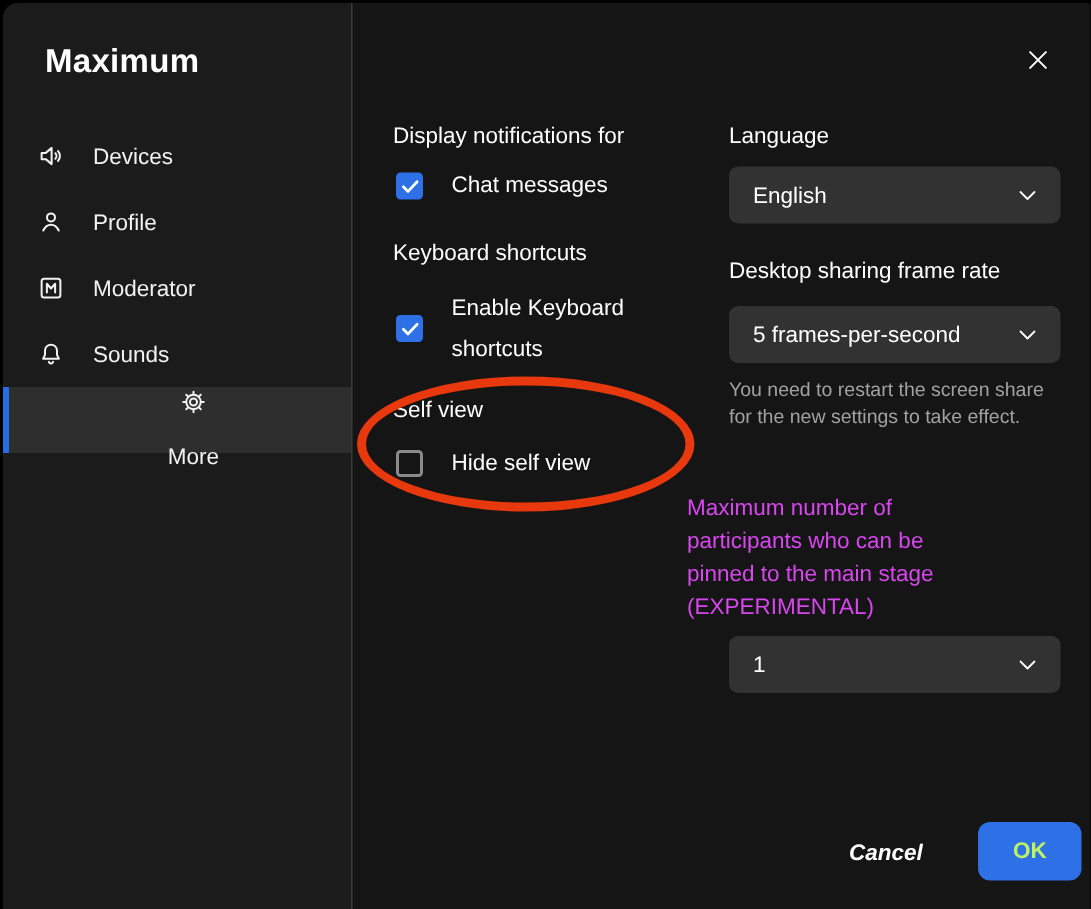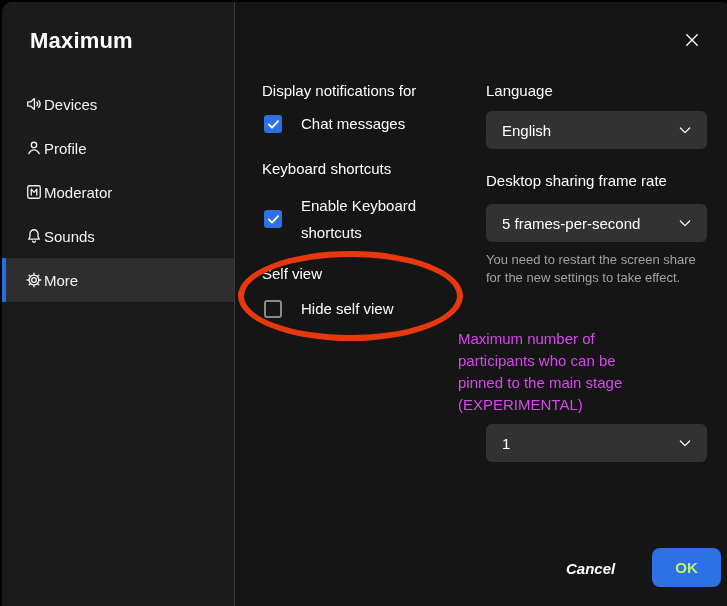--- a/index.html
+++ b/index.html
@@ -15,25 +15,25 @@
   .sidebar {
     position: absolute; left: 0; top: 0; bottom: 0; width: 233px;
     background: #1b1b1b; border-right: 1px solid #3a3a3a;
   }
   .dialog-title {
     position: absolute; left: 28px; top: 26px;
     color: #ffffff; font-size: 22px; font-weight: 700; letter-spacing: .2px;
   }
   .nav { position: absolute; left: 0; top: 80px; right: 0; }
   .nav-item {
-    height: 44px; display: flex; align-items: center; 
+    height: 44px; display: flex; align-items: center; gap: 18px;
     padding-left: 22px; color: #f2f2f2; font-size: 15px; cursor: pointer;
   }
   .nav-item[data-selected="true"] {
-    background: #2e2e2e; box-shadow: inset 4px 0 0 #246FE5;
+    background: #2e2e2e; box-shadow: inset 4px 0 0 #246FE5; flex-direction: column;
   }
   .nav-icon { width: 20px; height: 20px; display: flex; flex: 0 0 20px; }
   .nav-icon svg { width: 20px; height: 20px; stroke: #f2f2f2; fill: none; stroke-width: 1.6; stroke-linecap: round; stroke-linejoin: round; }
 
   
   .close-btn { position: absolute; left: 676px; top: 26px; width: 28px; height: 28px;
     display: flex; align-items: center; justify-content: center; cursor: pointer; }
   .close-btn svg { width: 18px; height: 18px; stroke: #fff; stroke-width: 1.8; stroke-linecap: round; }
 
   

